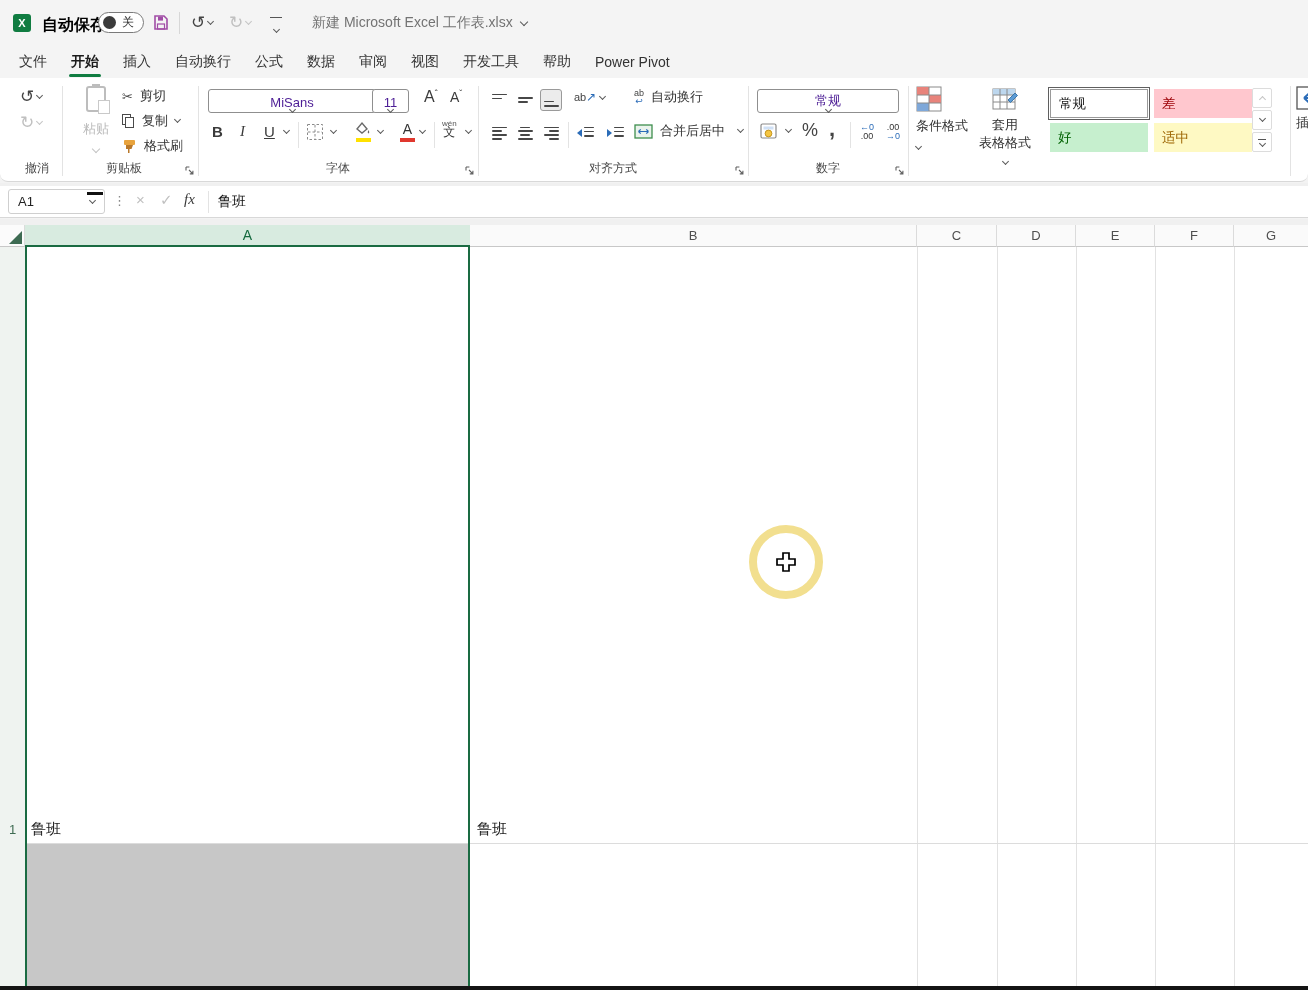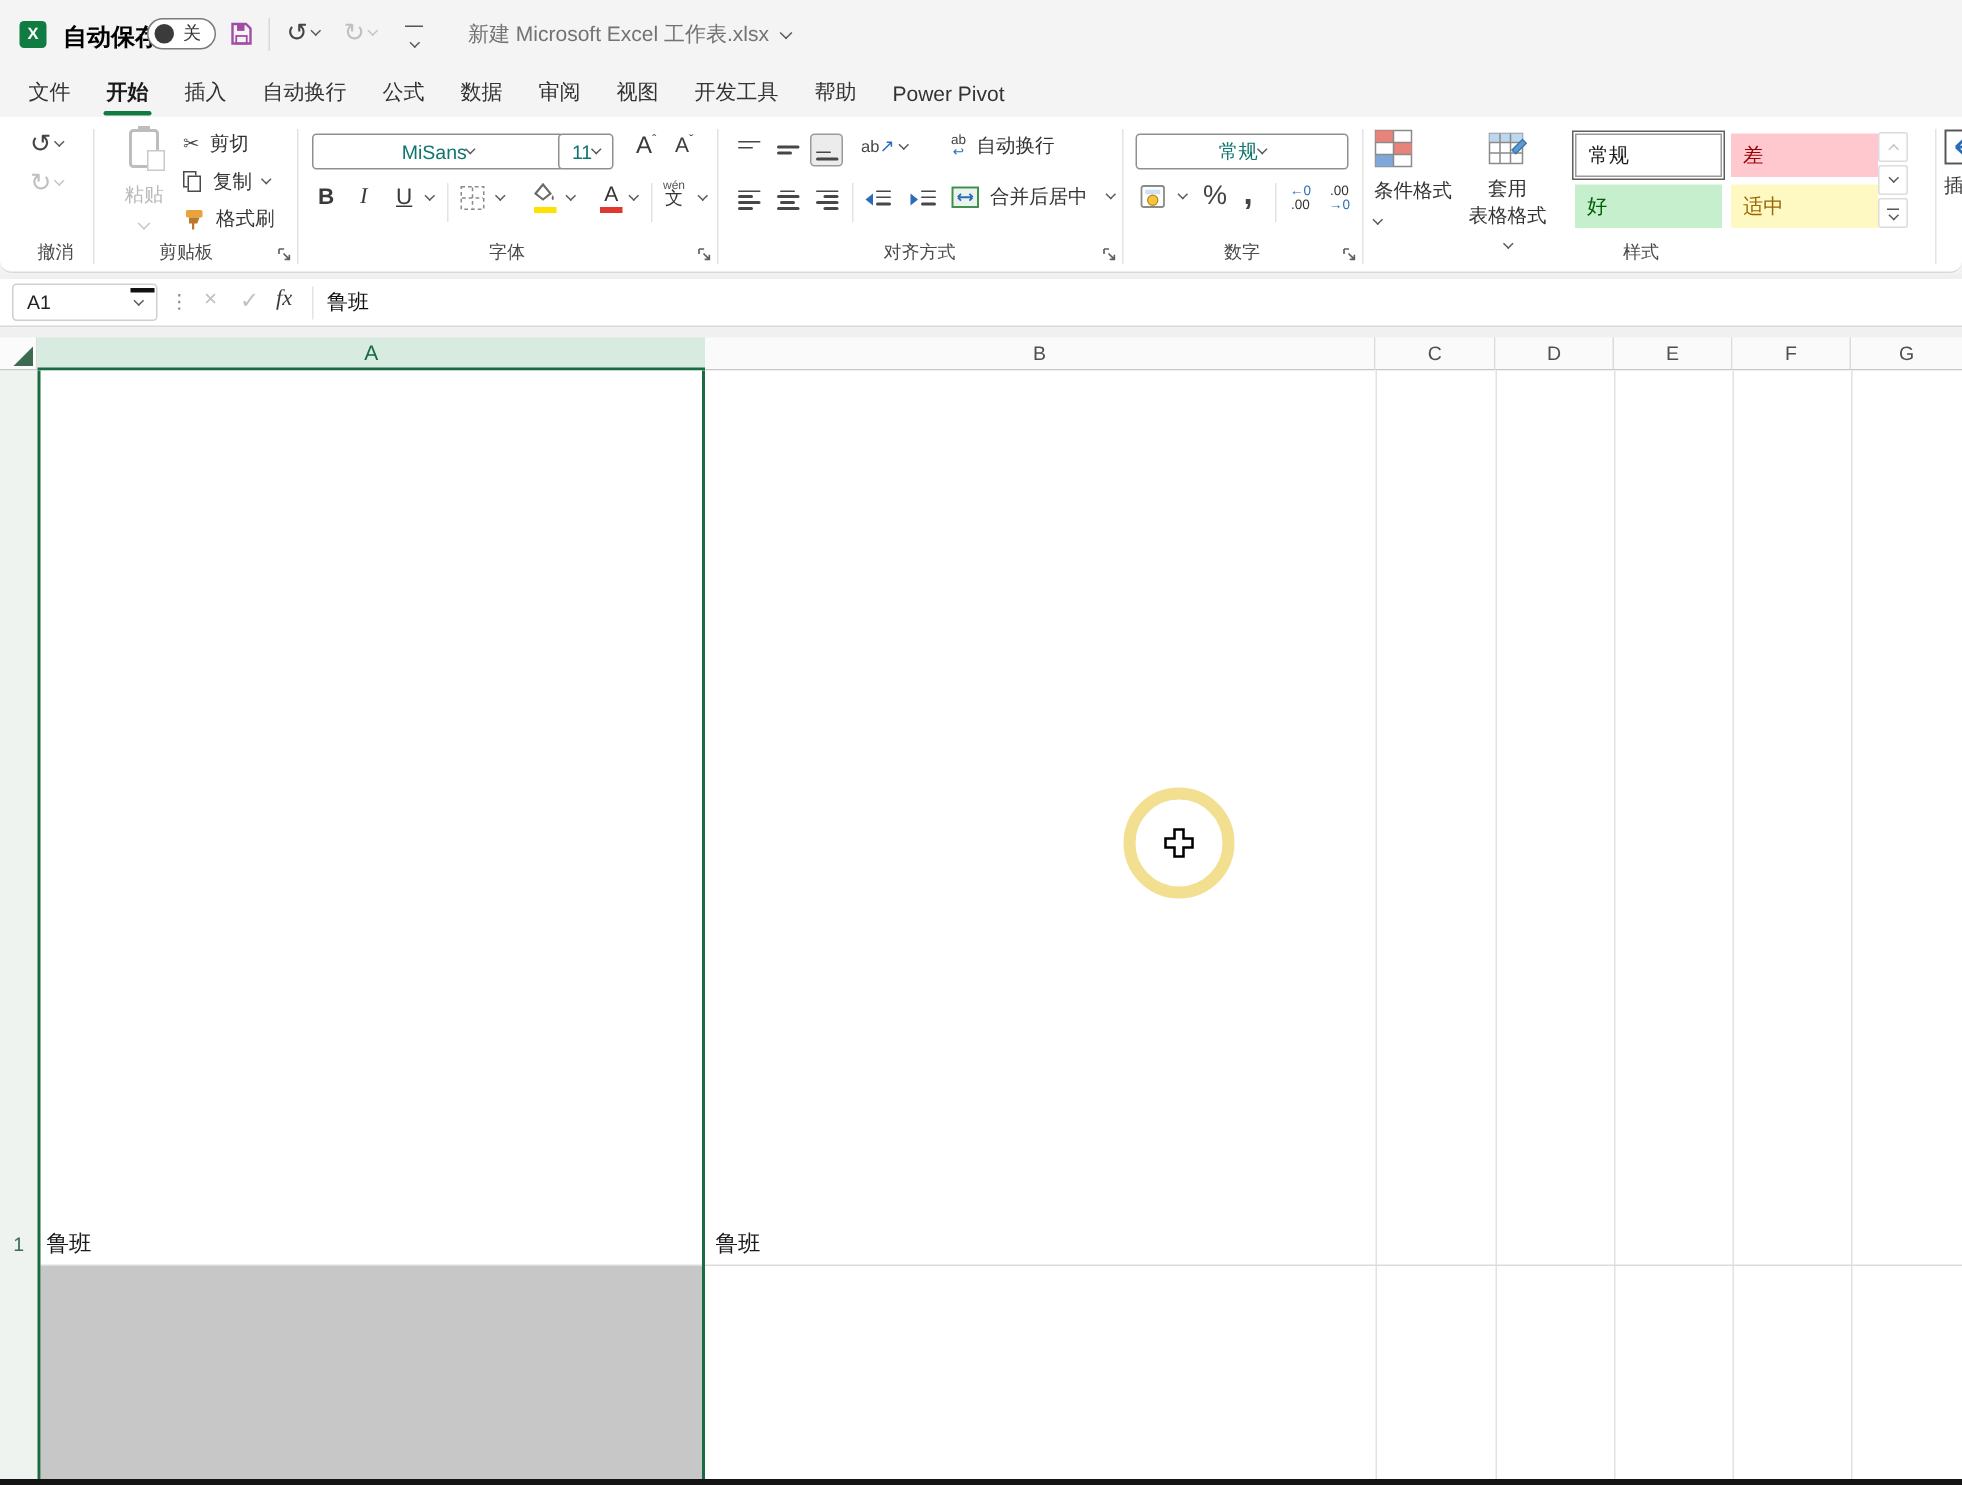--- a/index.html
+++ b/index.html
@@ -30,21 +30,21 @@
   .tab.active { font-weight:bold; color:#1b1b1b; }
   .tab.active::after { content:""; position:absolute; left:10px; right:10px; bottom:1px; height:3px; background:#107C41; border-radius:2px; }
 
   
   .ribbon { position:absolute; left:0; top:78px; width:1308px; height:104px; background:#fff; border-bottom:1px solid #d8d8d8; border-radius:0 0 8px 8px; }
   .gsep { position:absolute; top:8px; width:1px; height:90px; background:#e3e3e3; }
   .glabel { position:absolute; top:82px; height:16px; font-size:12px; color:#4a4a4a; text-align:center; }
   .launcher { position:absolute; top:84px; width:11px; height:11px; }
   .rbtxt { font-size:13px; color:#333; }
   .gray-txt { color:#b9b9b9 !important; }
-  .combo { position:absolute; border:1px solid #8f8f8f; border-radius:3px; background:#fff; display:flex; align-items:center; font-size:13px; color:#0f766e; padding:0 7px; justify-content:center; }
+  .combo { position:absolute; border:1px solid #8f8f8f; border-radius:3px; background:#fff; display:flex; align-items:center; font-size:13px; color:#4c1d95; padding:0 7px; justify-content:flex-end;flex-direction:column; }
   .bars { display:flex; flex-direction:column; width:15px; height:13px; gap:2.5px; }
   .bars i { display:block; height:1.7px; background:#474747; border-radius:1px; }
   .icon-box { display:flex; align-items:center; justify-content:center; }
   .sel-icon { background:#ececec; border:1px solid #9a9a9a; border-radius:3px; }
   .colorbar { position:absolute; left:2px; bottom:1px; width:15px; height:4px; }
   .two-line { display:flex; flex-direction:column; line-height:9px; font-size:9px; color:#333; text-align:center; }
   .blue { color:#2B6CB8; }
   .style-cell { position:absolute; height:29px; font-size:13.5px; display:flex; align-items:center; padding-left:8px; }
   .gallery-btn { position:absolute; left:1252px; width:20px; height:20px; border:1px solid #dcdcdc; background:#fff; border-radius:2px; display:flex; align-items:center; justify-content:center; }
 
@@ -357,21 +357,20 @@
   <div class="gallery-btn" style="top:10px;">
       <span class="cv sm gray" style="transform:rotate(-135deg); margin-top:2px;"></span>
     </div>
   <div class="gallery-btn" style="top:32px;">
       <span class="cv sm"></span>
     </div>
   <div class="gallery-btn" style="top:54px; flex-direction:column; gap:1px;">
       <span style="width:8px; border-top:1.4px solid #555;"></span>
       <span class="cv sm" style="margin-top:0;"></span>
     </div>
-  <div class="glabel" style="left:908px; width:372px;">样式</div>
   <div class="gsep" style="left:1290px;"></div>
 
   <div class="abs" style="left:1296px; top:8px; width:40px; text-align:left;">
     <svg width="24" height="24">
       <rect x="1" y="1" width="22" height="22" fill="#fff" stroke="#555" stroke-width="1.3"></rect>
       <path d="M20 12 h-12 M8 12 l5 -4.5 M8 12 l5 4.5" stroke="#2b6cb8" stroke-width="2" fill="none"></path>
     </svg>
     <div class="rbtxt">插</div>
   </div>
 </div>

